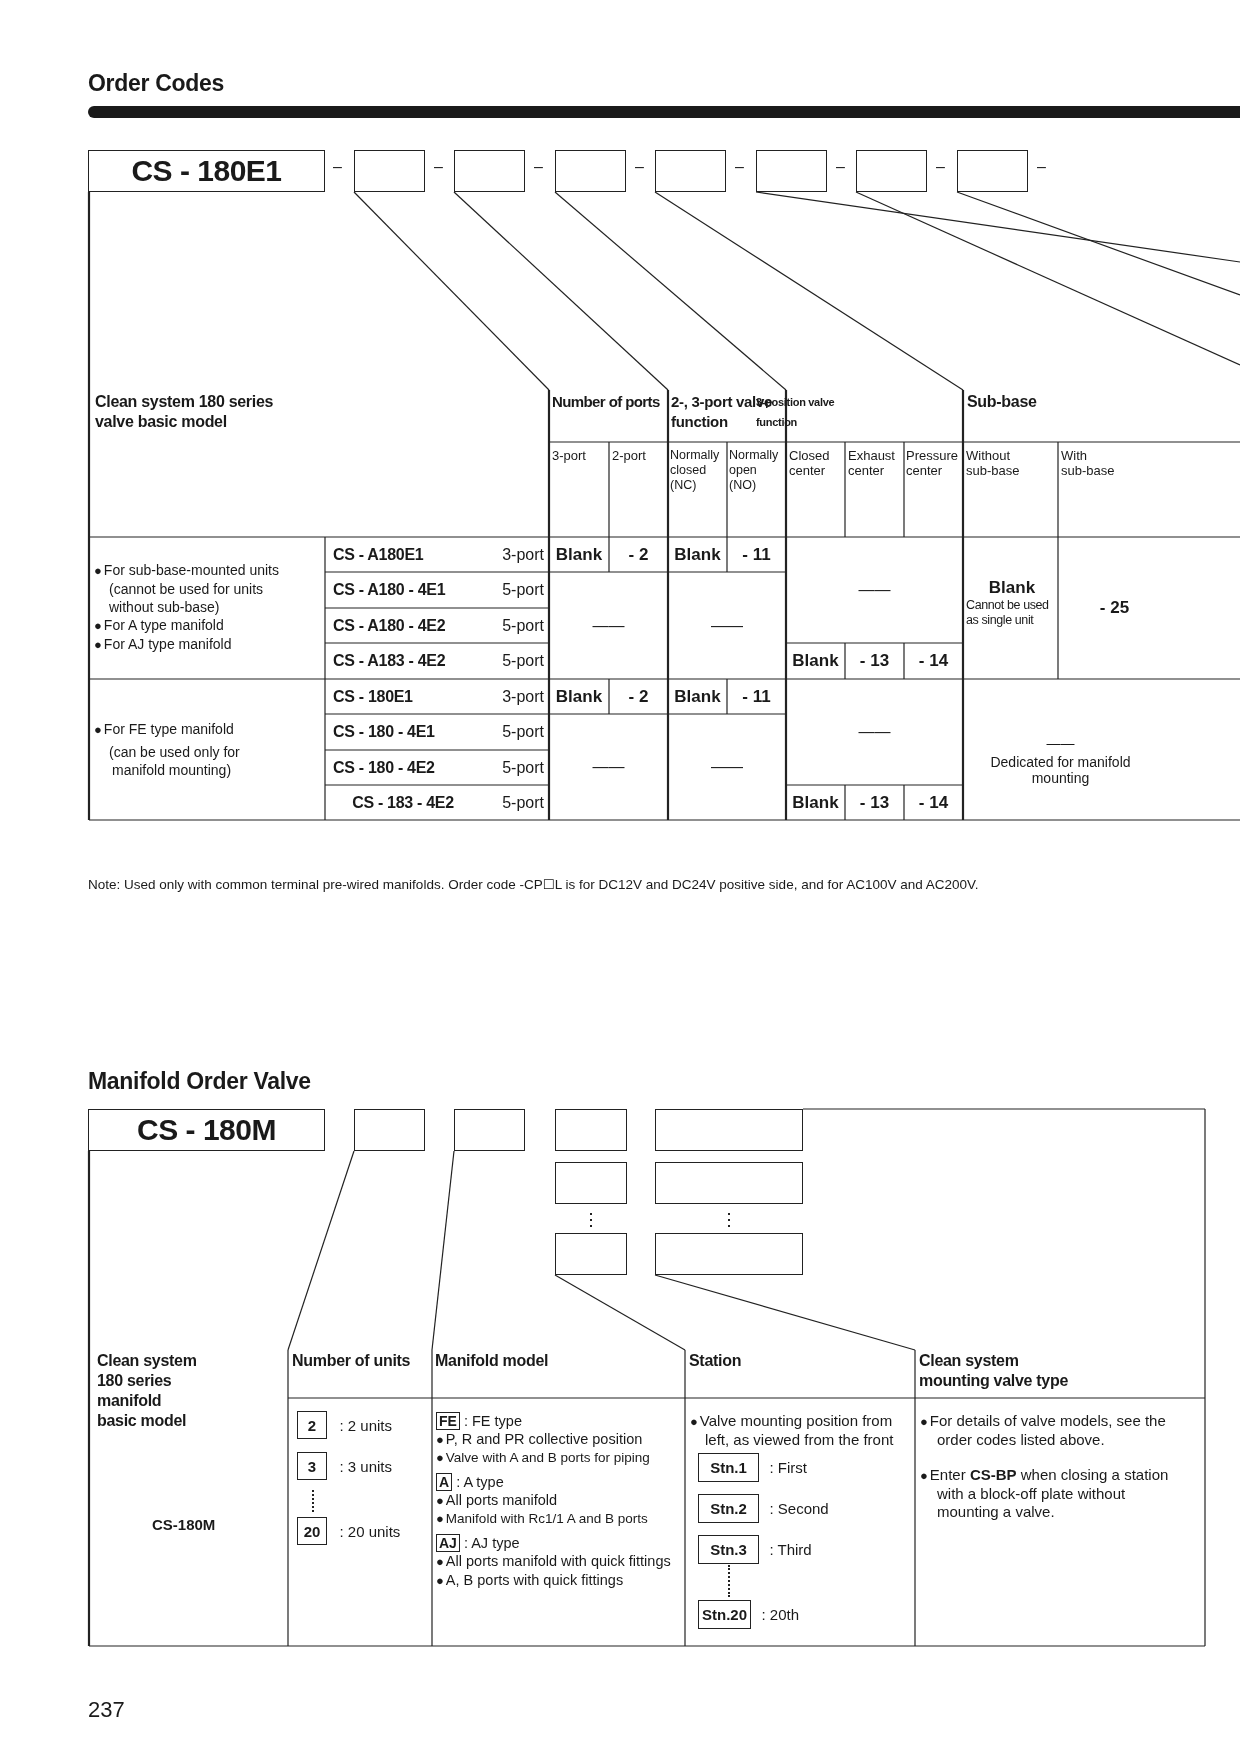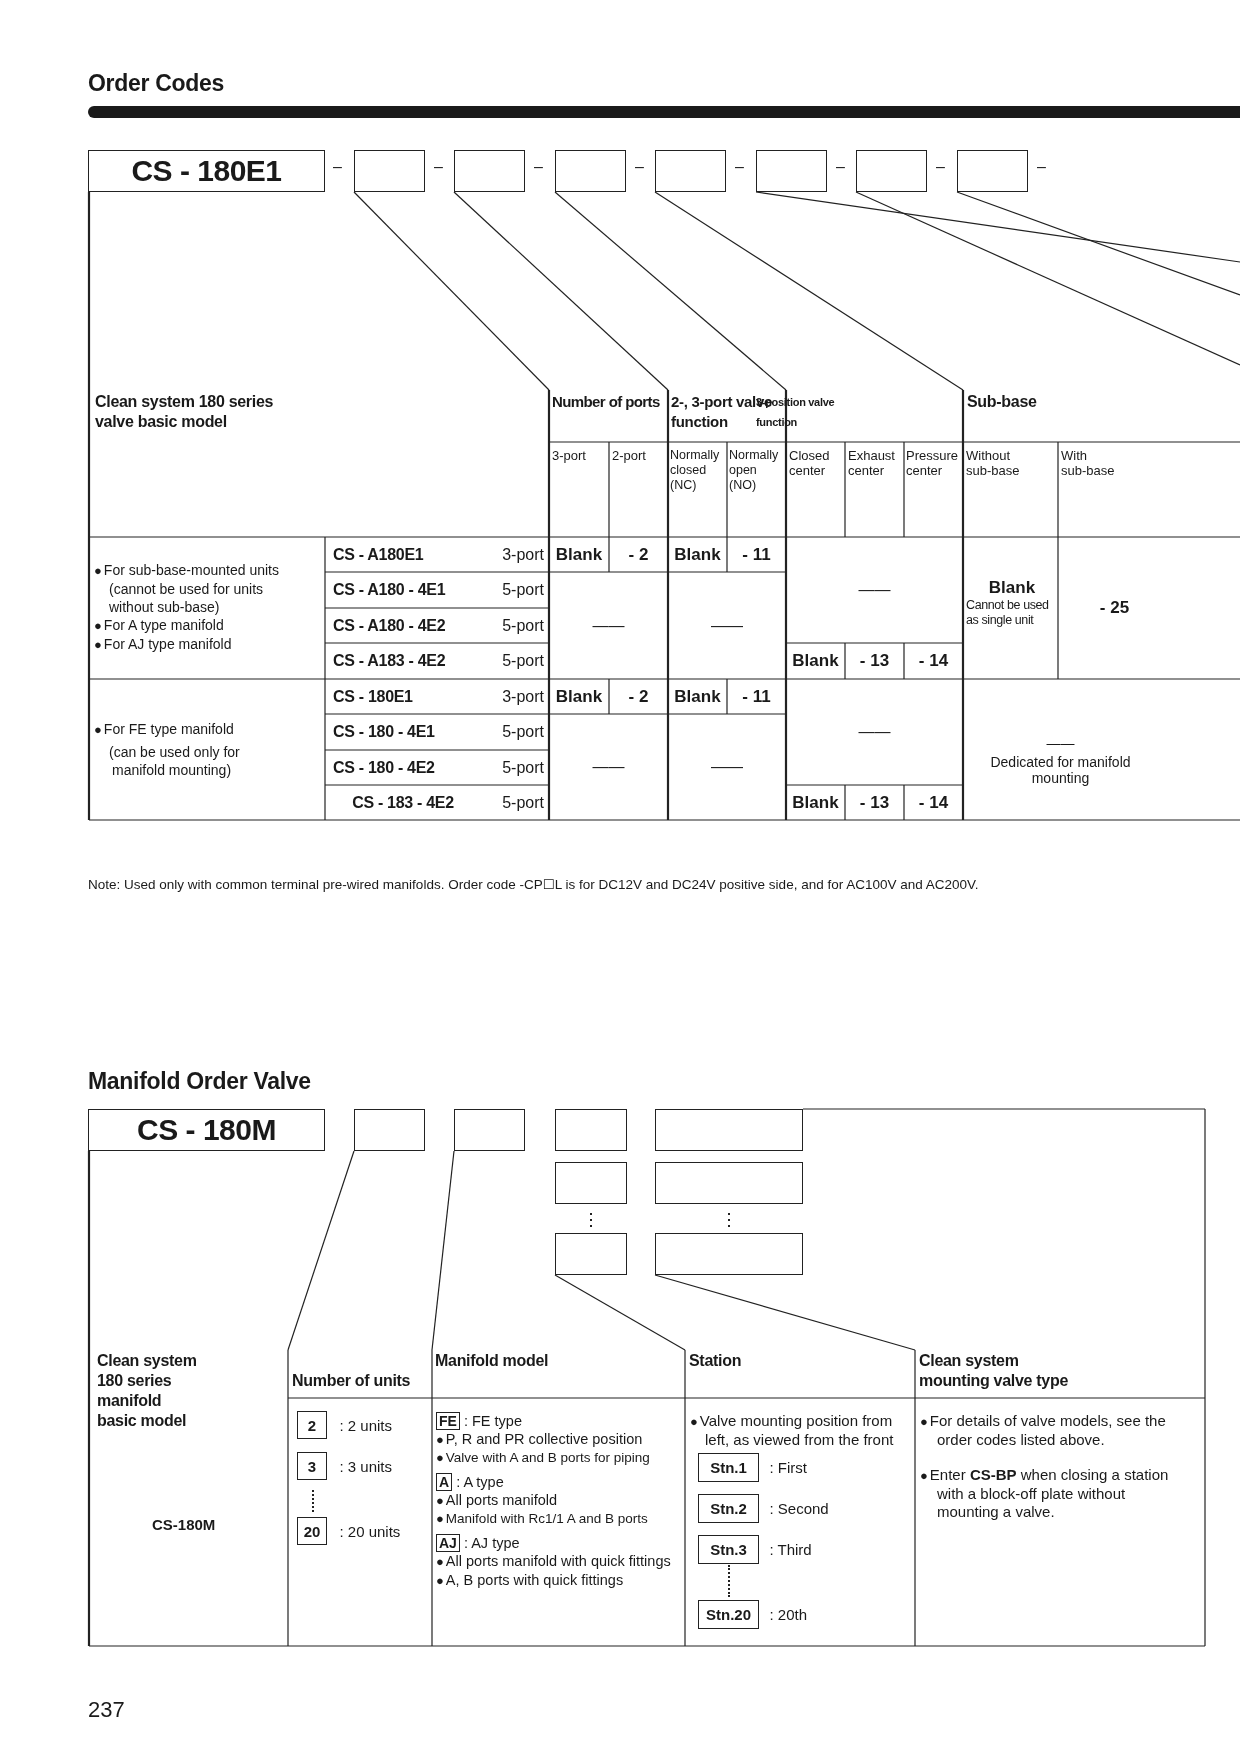--- a/index.html
+++ b/index.html
@@ -296,21 +296,21 @@
 </svg>
 
 <div class="abs hdr" style="left:97px; top:1351px;">
   <div>Clean system</div>
   <div>180 series</div>
   <div>manifold</div>
   <div>basic model</div>
 </div>
 <div class="abs bold" style="left:152px; top:1516px; font-size:15px;">CS-180M</div>
 
-<div class="abs hdr" style="left:292px; top:1351px;margin-top:20px;">Number of units</div>
+<div class="abs hdr" style="left:292px; top:1351px;">Number of units</div>
 <div class="abs hdr" style="left:435px; top:1351px;">Manifold model</div>
 <div class="abs hdr" style="left:689px; top:1351px;">Station</div>
 <div class="abs hdr" style="left:919px; top:1351px;">
   <div>Clean system</div>
   <div>mounting valve type</div>
 </div>
 
 <div class="abs" style="left:297px; top:1411px;">
   <span class="mbox" style="width:30px; height:28px;">2</span>
   <span class="mtxt" style="margin-left:8px;">: </span><span class="mtxt">2 units</span>
@@ -354,21 +354,21 @@
 <div class="abs" style="left:698px; top:1494px;">
   <span class="mbox" style="width:61px; height:29px;">Stn.2</span>
   <span class="mtxt" style="margin-left:6px;">: </span><span class="mtxt">Second</span>
 </div>
 <div class="abs" style="left:698px; top:1535px;">
   <span class="mbox" style="width:61px; height:29px;">Stn.3</span>
   <span class="mtxt" style="margin-left:6px;">: </span><span class="mtxt">Third</span>
 </div>
 <div class="abs" style="left:728px; top:1565px; width:2px; height:32px; border-left:2px dotted #222;"></div>
 <div class="abs" style="left:698px; top:1600px;">
-  <span class="mbox" style="width:61px; height:29px;">Stn.20</span>
+  <span class="mbox" style="width:53px; height:29px;">Stn.20</span>
   <span class="mtxt" style="margin-left:6px;">: </span><span class="mtxt">20th</span>
 </div>
 
 <div class="abs mtxt" style="left:920px; top:1412px; width:280px;">
   <div class="bullet" style="font-size:15px;">For details of valve models, see the</div>
   <div style="padding-left:17px;">order codes listed above.</div>
   <div class="bullet" style="margin-top:17px;"><span>Enter </span><span class="bold">CS-BP</span><span> when closing a station</span></div>
   <div style="padding-left:17px;">with a block-off plate without</div>
   <div style="padding-left:17px;">mounting a valve.</div>
 </div>

